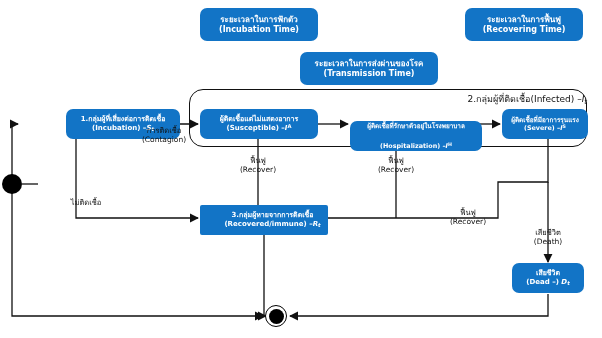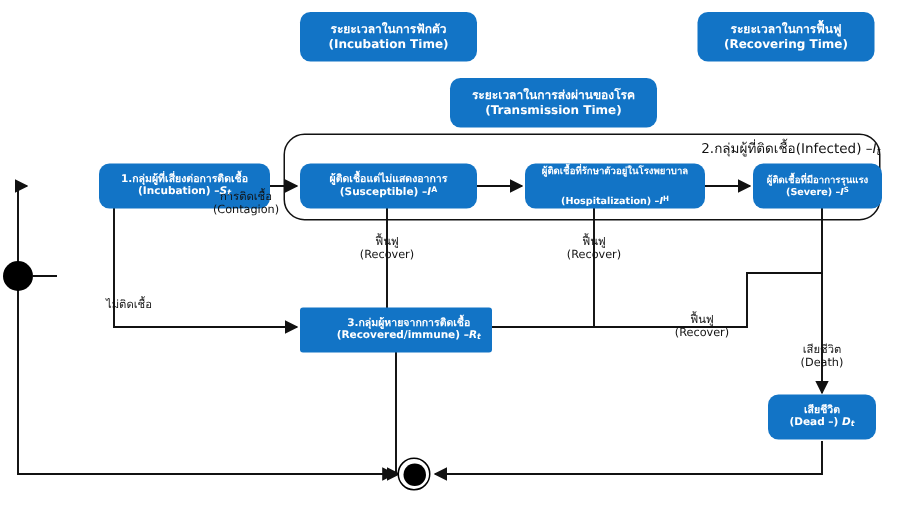--- a/index.html
+++ b/index.html
@@ -160,21 +160,21 @@
     </span>
   </div>
 
   <div class="node" style="left:200px; top:109px; width:118px; height:30px; font-size:7px;">
     <span class="l1">ผู้ติดเชื้อแต่ไม่แสดงอาการ</span>
     <span class="l2">
       <span>(Susceptible) –</span><span class="ital">I</span><sup>A</sup>
     </span>
   </div>
 
-  <div class="node" style="left:350px; top:109px; width:120px; height:30px; font-size:6.4px;gap:12px;">
+  <div class="node" style="left:350px; top:121px; width:132px; height:30px; font-size:6.4px;gap:12px;">
     <span class="l1">ผู้ติดเชื้อที่รักษาตัวอยู่ในโรงพยาบาล</span>
     <span class="l2">
       <span>(Hospitalization) –</span><span class="ital">I</span><sup>H</sup>
     </span>
   </div>
 
   <div class="node" style="left:502px; top:109px; width:86px; height:30px; font-size:6.4px;text-align:right;">
     <span class="l1">ผู้ติดเชื้อที่มีอาการรุนแรง</span>
     <span class="l2">
       <span>(Severe) –</span><span class="ital">I</span><sup>S</sup>

